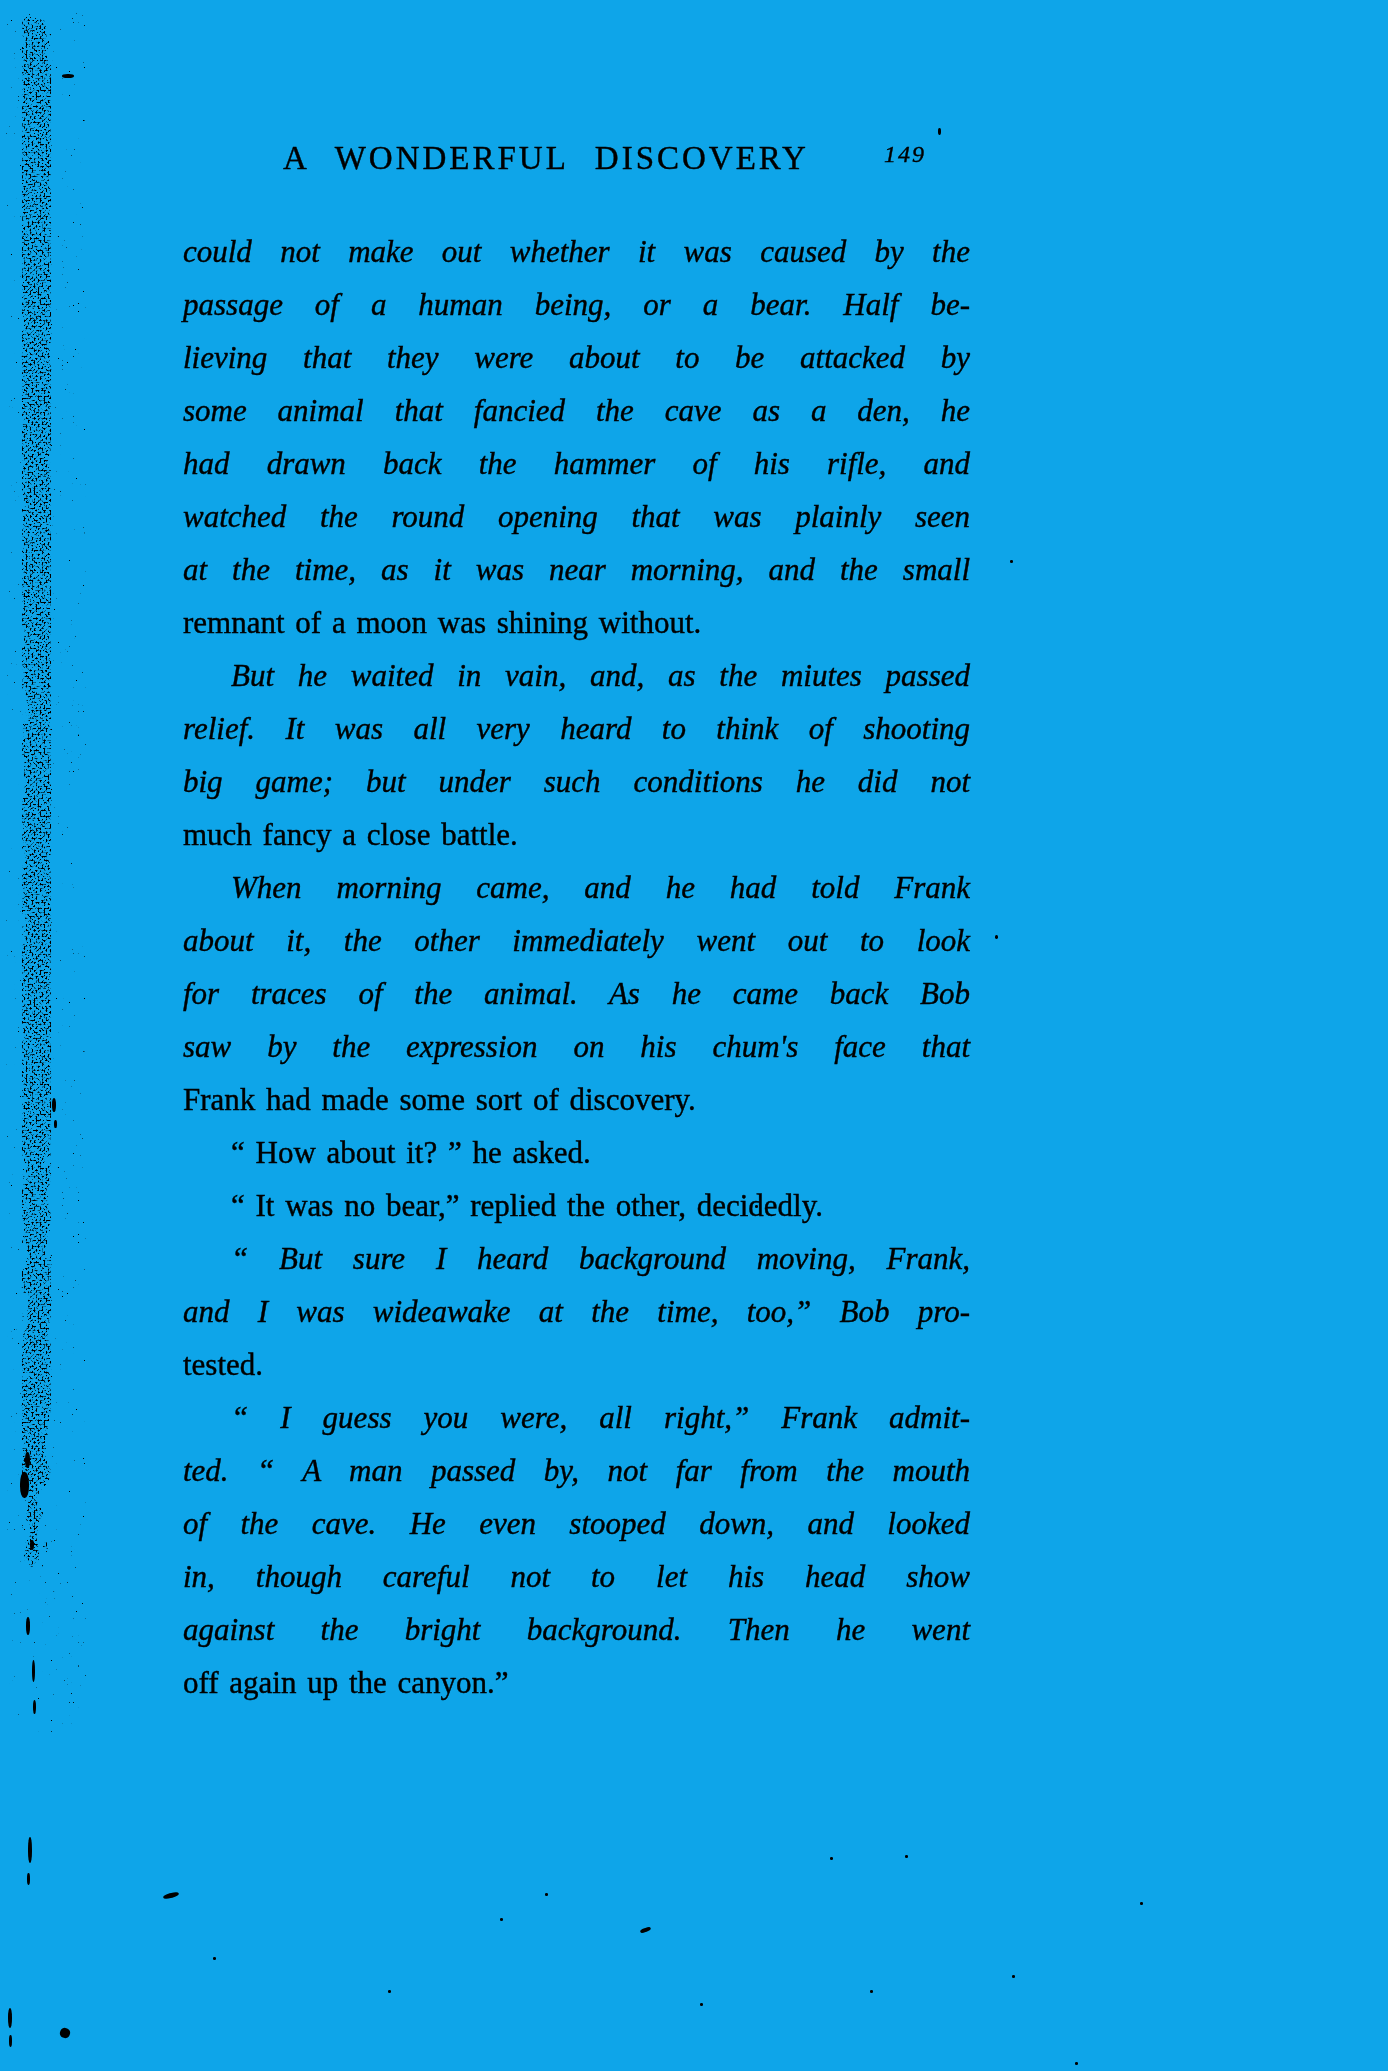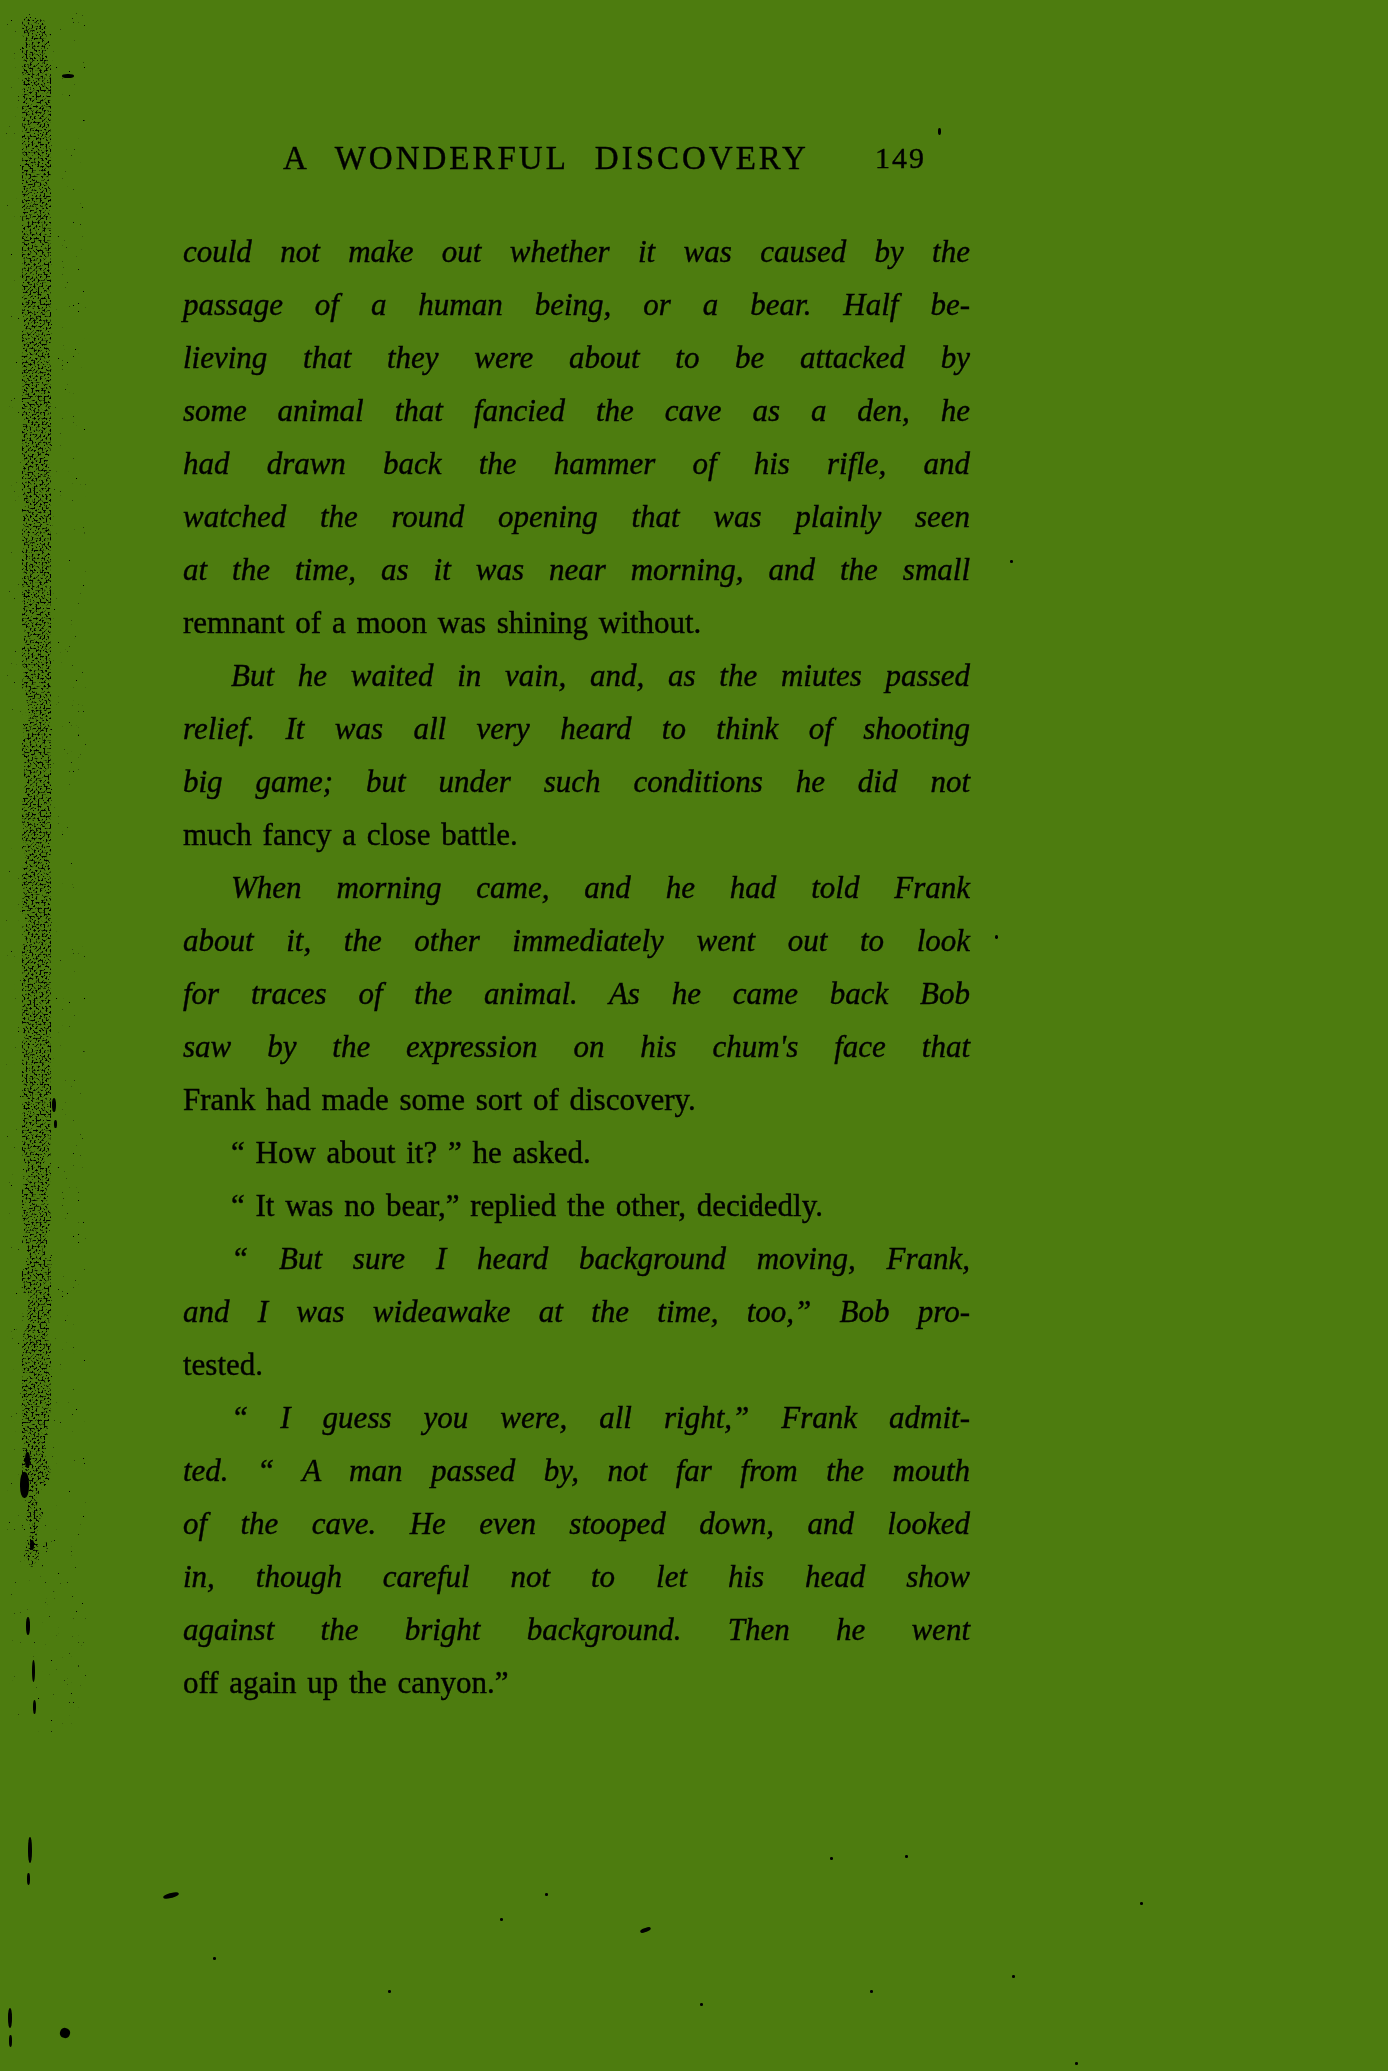--- a/index.html
+++ b/index.html
@@ -1,36 +1,36 @@
 <!DOCTYPE html>
 <html><head>
 <meta charset="utf-8">
 <style>
   html,body{margin:0;padding:0;background:#e8e8e8;}
   .page{
     position:relative;
     width:1388px;height:2071px;
-    background:#4d7c0f;
+    background:#0ea5e9;
     overflow:hidden;
     font-family:"Liberation Serif","DejaVu Serif",serif;
     color:#000;
   }
   .binding{position:absolute;left:0;top:0;}
   .header{
     position:absolute;left:183px;top:140px;width:787px;height:46px;
   }
   .title{
     position:absolute;left:100px;top:0;
     font-size:33px;letter-spacing:3px;word-spacing:16px;
     white-space:nowrap;
     -webkit-text-stroke:0.4px currentColor;
   }
   .pagenum{
     position:absolute;right:44px;top:1px;
-    font-size:30px;letter-spacing:2px;
+    font-size:24px;letter-spacing:2px;font-style:italic;
     -webkit-text-stroke:0.4px currentColor;
   }
   .body{
     position:absolute;left:183px;top:225px;width:787px;
     font-size:31px;line-height:53px;word-spacing:3px;
     -webkit-text-stroke:0.4px currentColor;
   }
   .line{
     text-align:justify;
     text-align-last:left;

